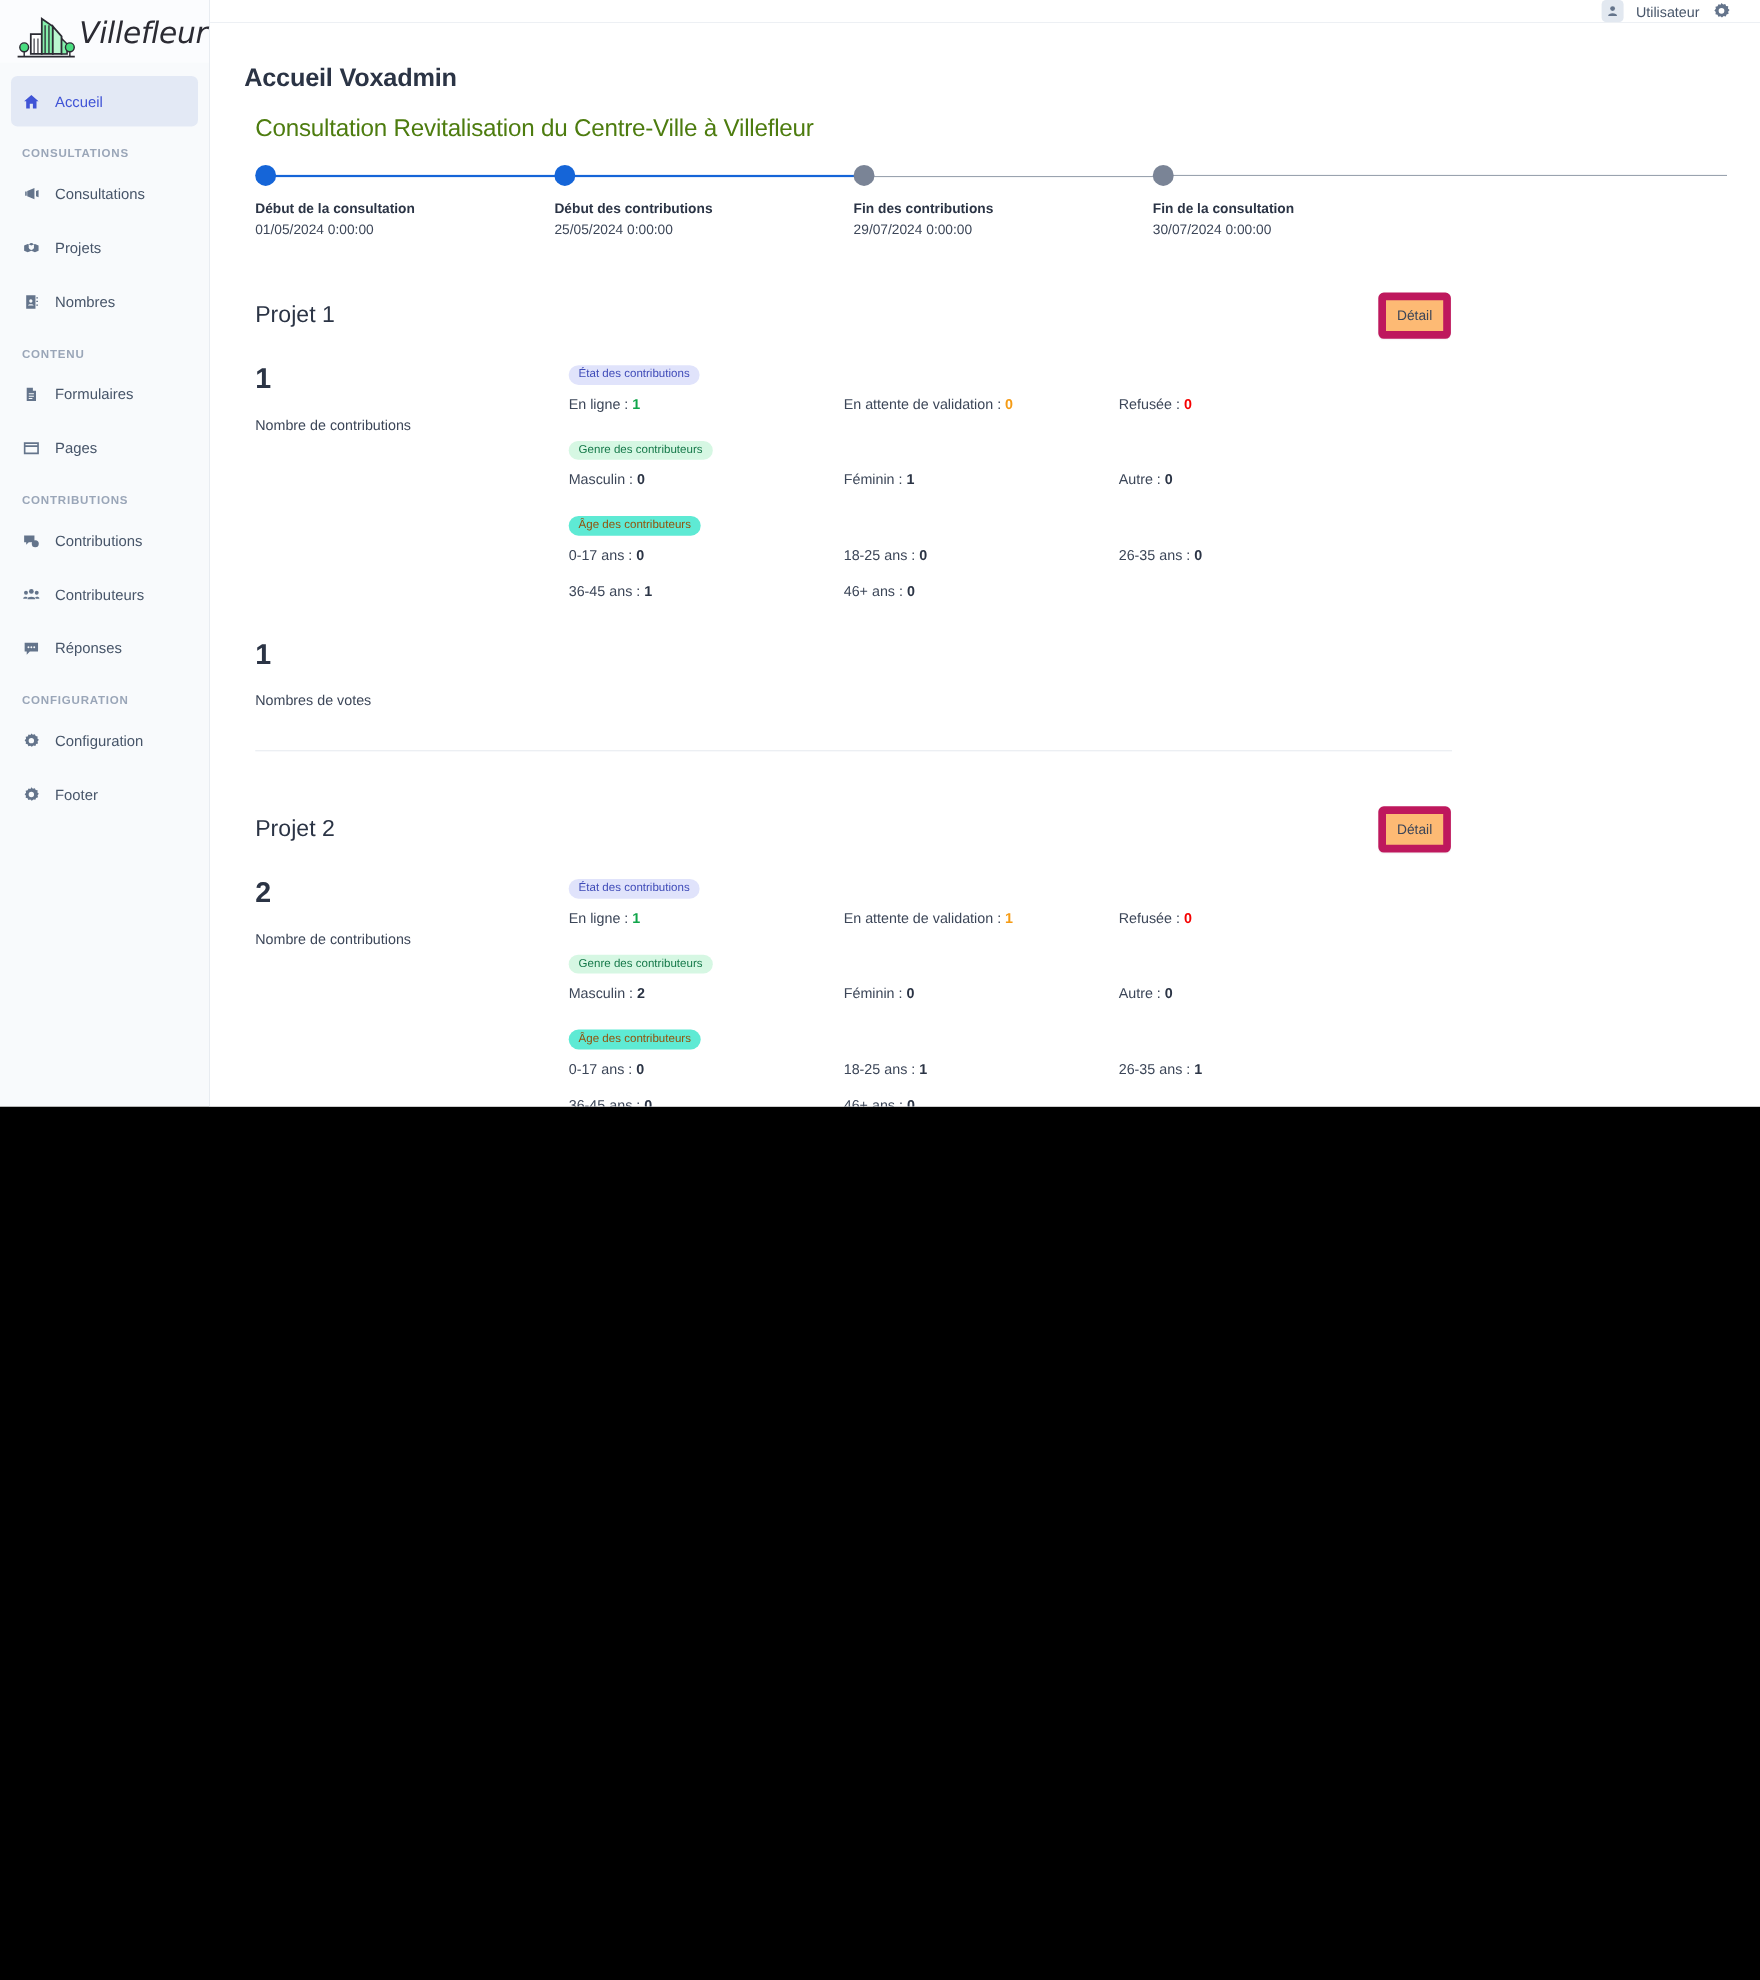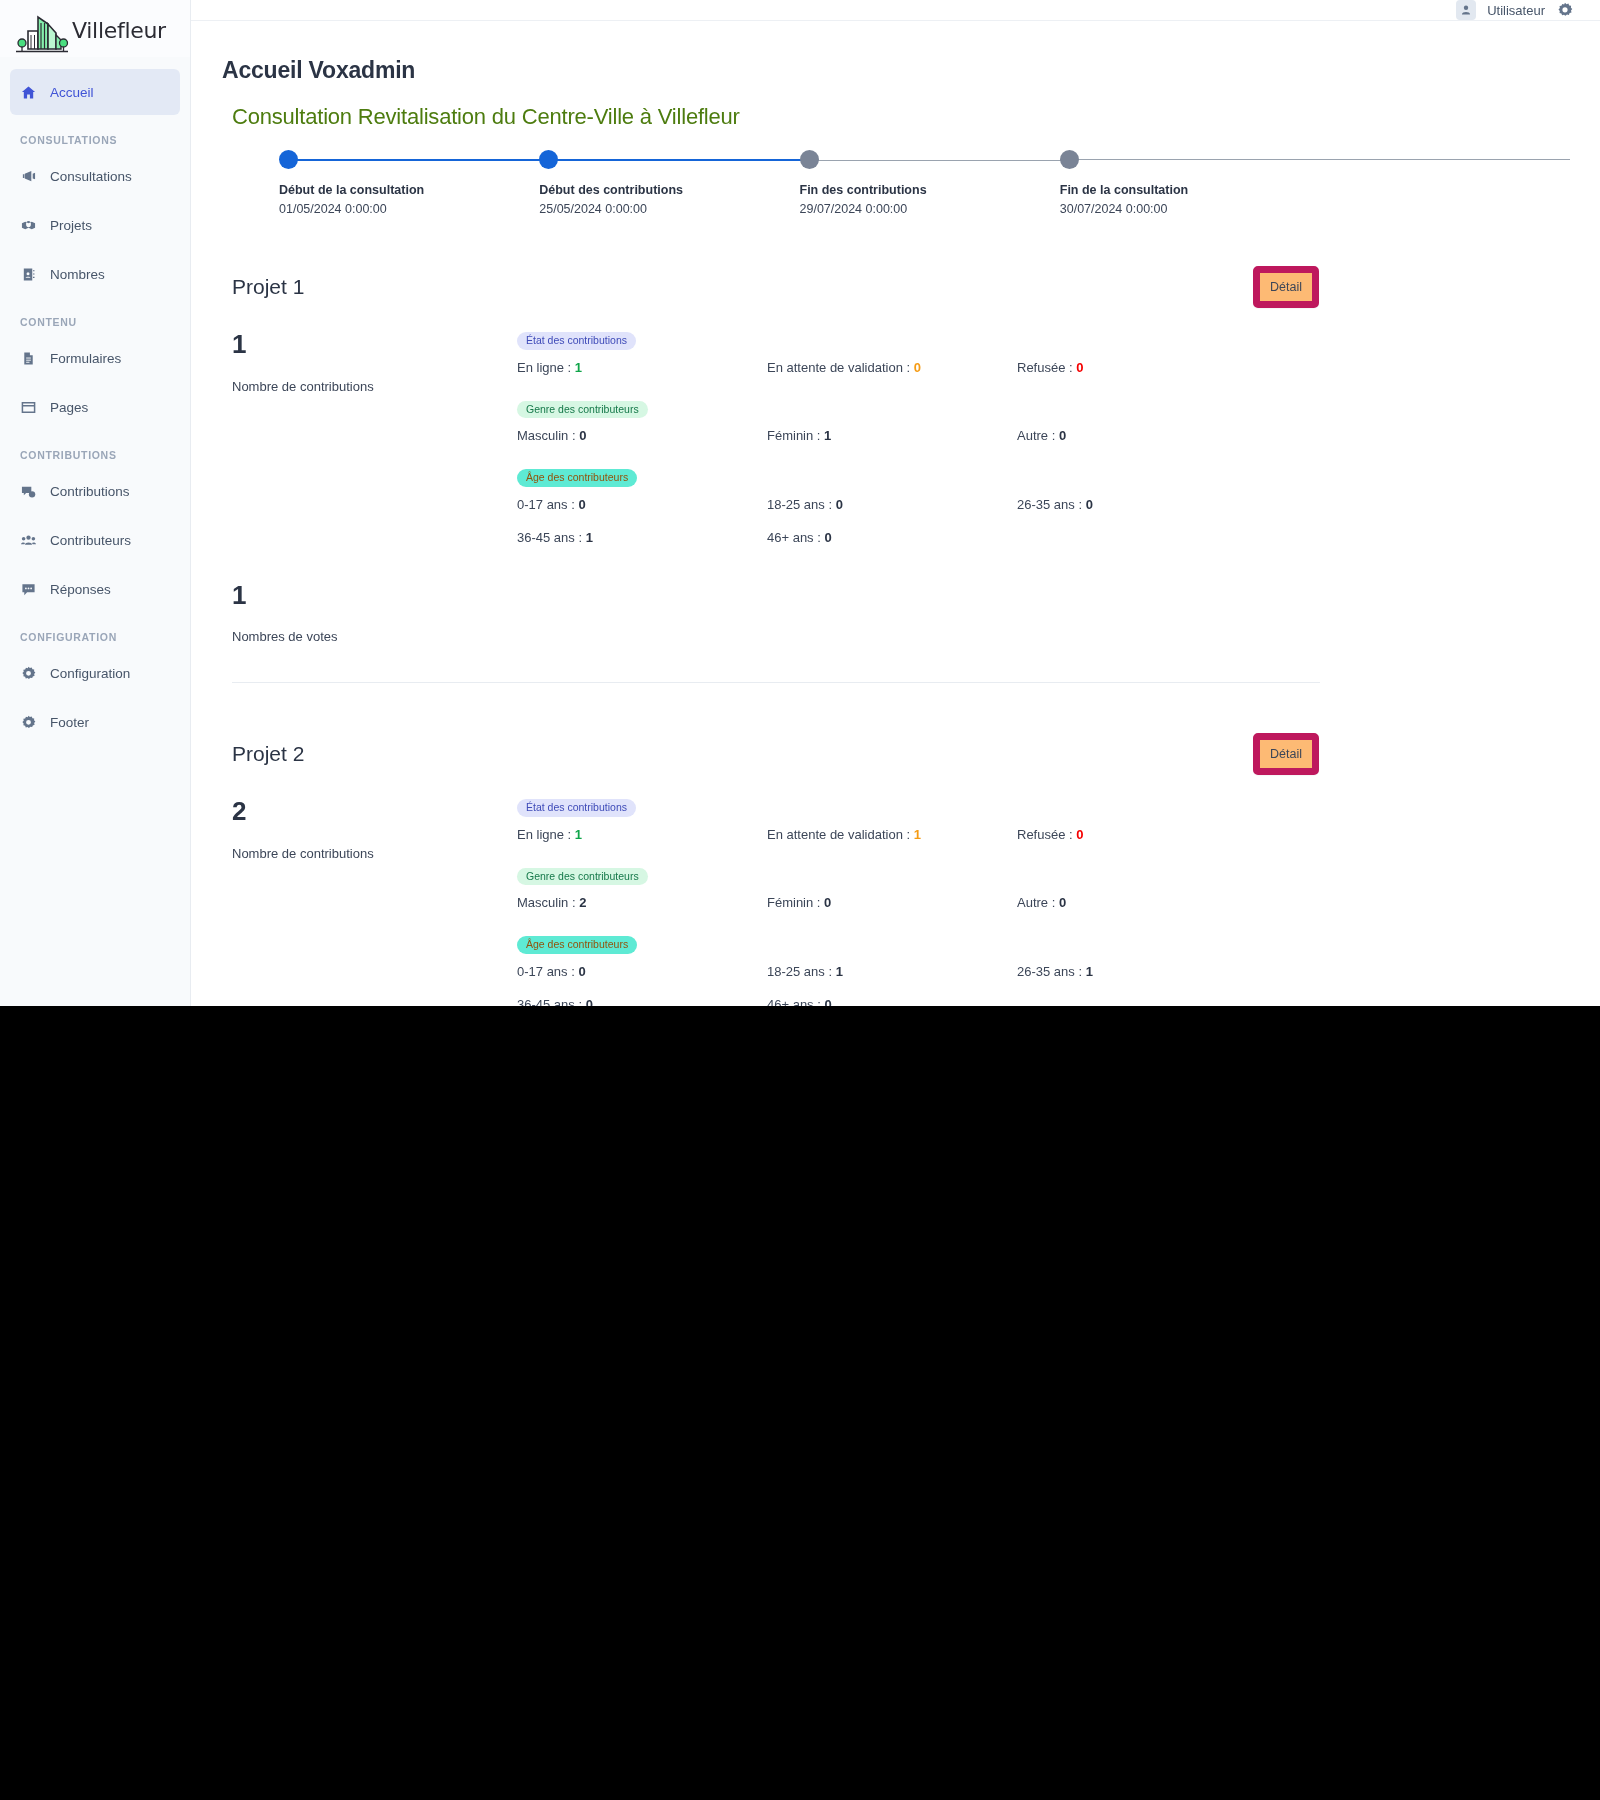--- a/index.html
+++ b/index.html
@@ -29,26 +29,27 @@
   }
   .logo-wrap {
     height: 57px;
     display: flex;
     align-items: center;
     padding: 4px 0 0 8px;
     background: #fbfcfe;
   }
   .logo-mark { width: 62px; height: 48px; flex: 0 0 62px; }
   .logo-text {
-    font-size: 22px;
+    font-size: 27px;
     color: #2b2b33;
     font-family: "DejaVu Sans", sans-serif;
     letter-spacing: -0.3px;
     margin-left: 2px;
     font-weight: 400;
+    font-style: italic;
   }
   .nav { padding: 12px 10px 0 10px; }
   .nav-item {
     display: flex;
     align-items: center;
     gap: 13px;
     height: 46px;
     padding: 0 10px;
     border-radius: 6px;
     color: #475569;
@@ -105,21 +106,21 @@
     font-size: 22px;
     color: #4d7c0f;
     font-weight: 400;
     margin-top: 20px;
     letter-spacing: -0.2px;
     padding-left: 10px;
   }
 
   
   .stepper { margin-top: 20px; position: relative; padding-left: 10px; }
-  .step-track { display: flex; position: relative; margin-left: 47px; }
+  .step-track { display: flex; position: relative; }
   .step {
     flex: 1 1 0;
     position: relative;
     min-width: 0;
   }
   .step-line {
     position: absolute;
     top: 9px;
     left: 11px;
     right: -11px;

